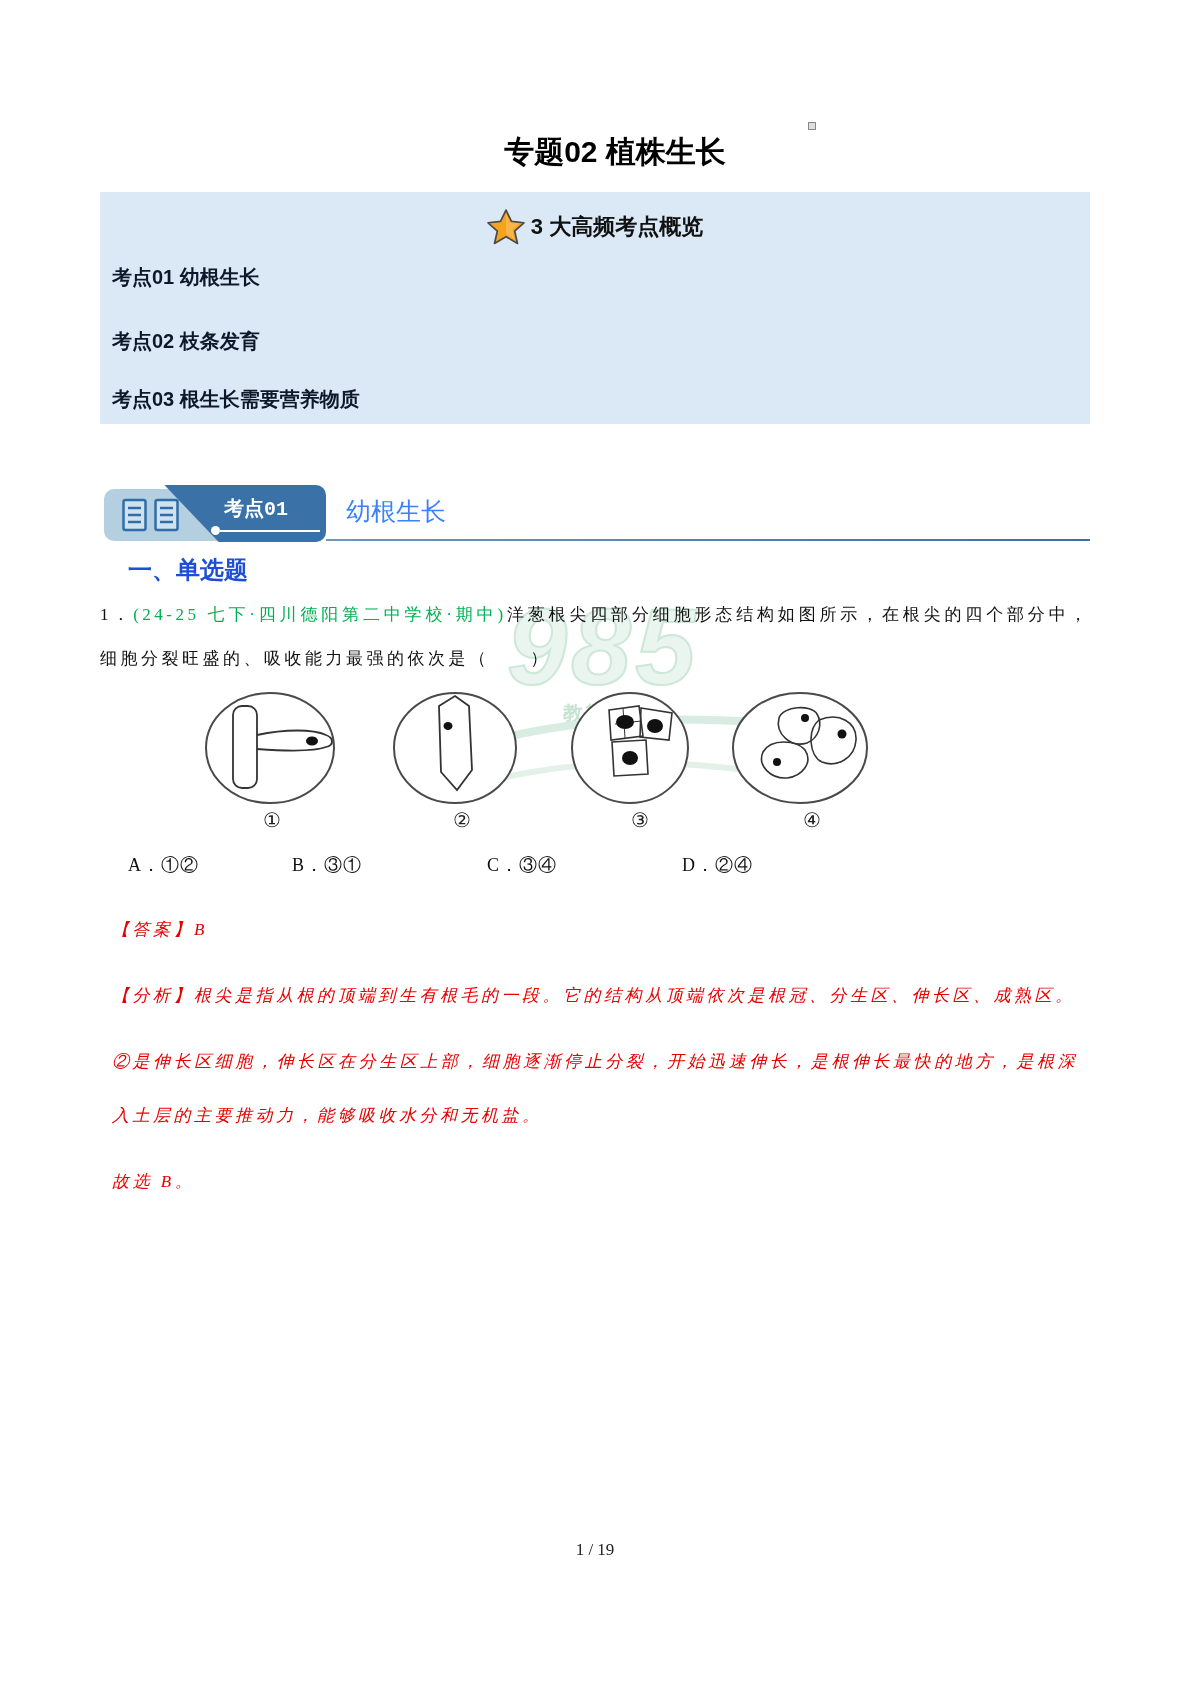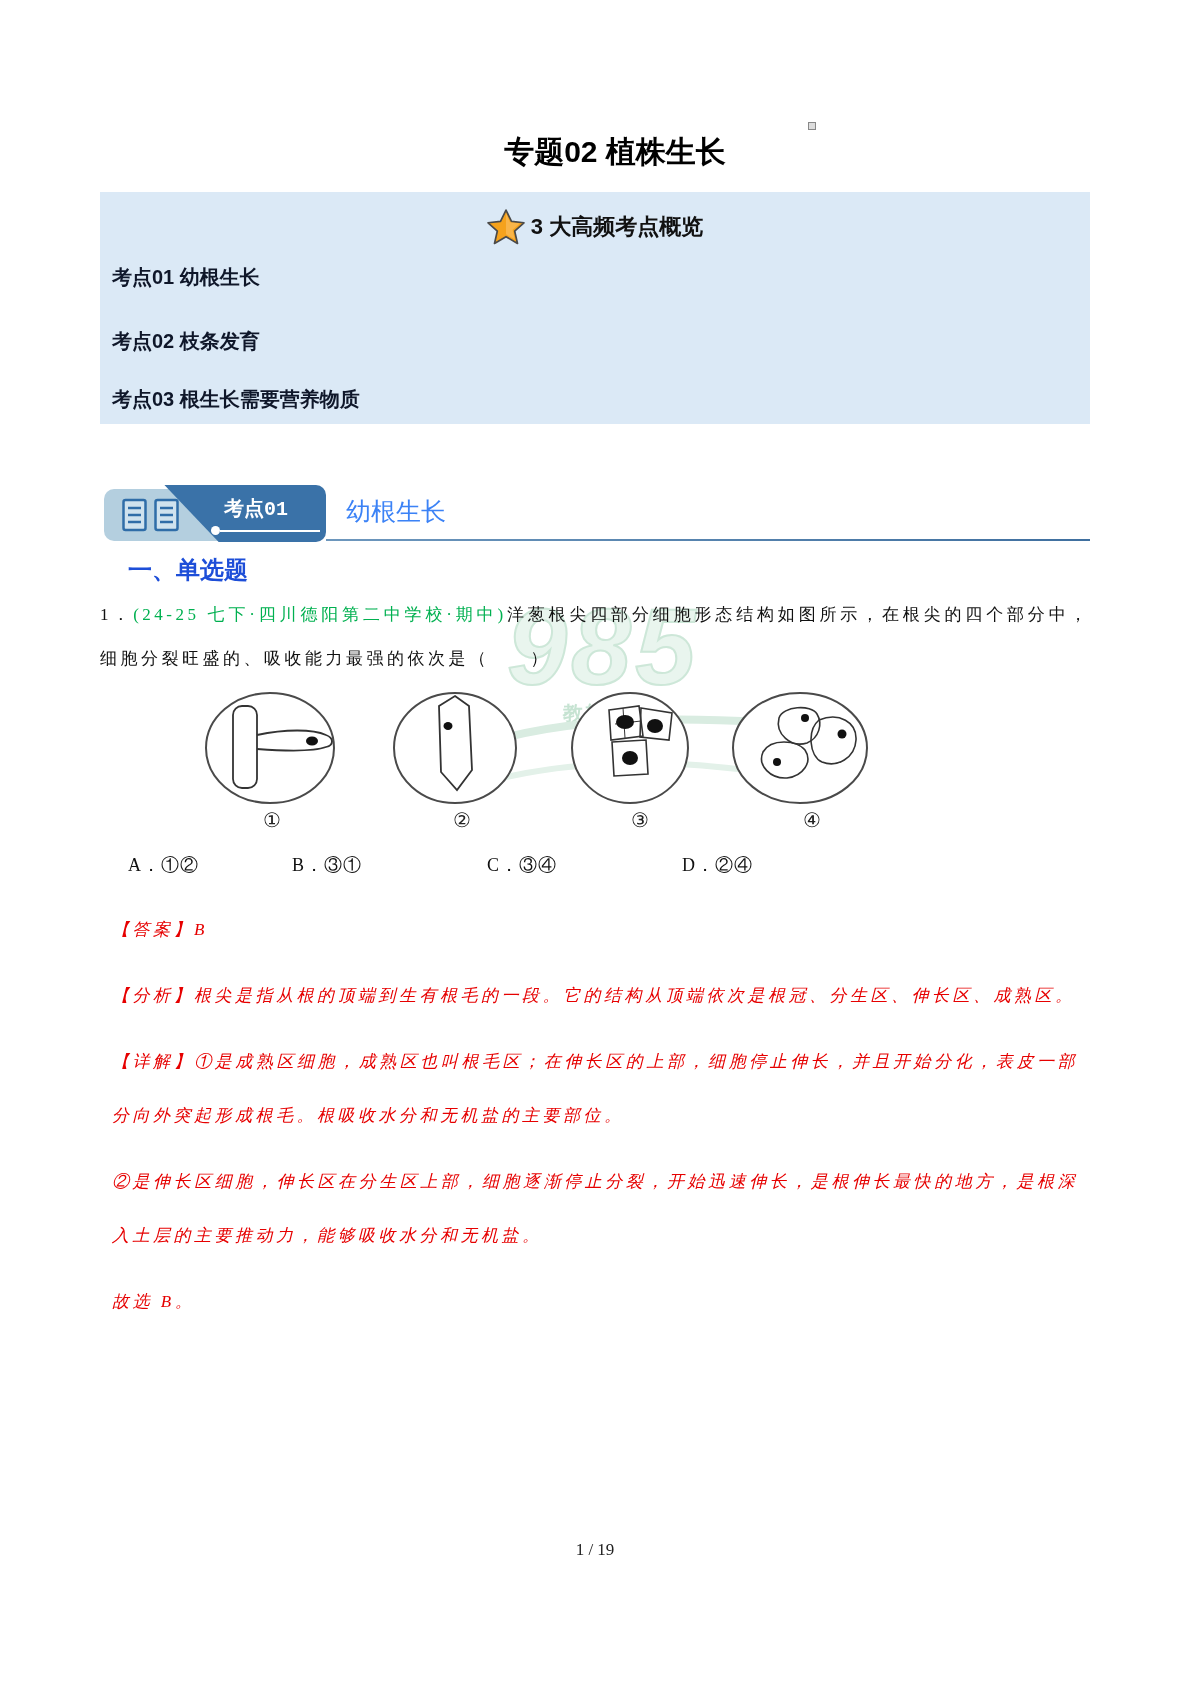--- a/index.html
+++ b/index.html
@@ -185,20 +185,19 @@
   <div class="options-row">
     <span class="opt op0"><span>A．</span><span>①②</span></span>
     <span class="opt op1"><span>B．</span><span>③①</span></span>
     <span class="opt op2"><span>C．</span><span>③④</span></span>
     <span class="opt op3"><span>D．</span><span>②④</span></span>
   </div>
 
   <div class="answer-block">
     <p><span>【答案】</span><span>B</span></p>
     <p><span>【分析】</span><span>根尖是指从根的顶端到生有根毛的一段。它的结构从顶端依次是根冠、分生区、伸长区、成熟区。</span></p>
-    <p><span>【详解】</span><span>①是成熟区细胞，成熟区也叫根毛区；在伸长区的上部，细胞停止伸长，并且开始分化，表皮一部分向外突起形成根毛。根吸收水分和无机盐的主要部位。</span></p>
     <p>②是伸长区细胞，伸长区在分生区上部，细胞逐渐停止分裂，开始迅速伸长，是根伸长最快的地方，是根深入土层的主要推动力，能够吸收水分和无机盐。</p>
     <p>故选 B。</p>
   </div>
 
   <div class="page-footer">1 / 19</div>
 
 </div>
 
 </body></html>

